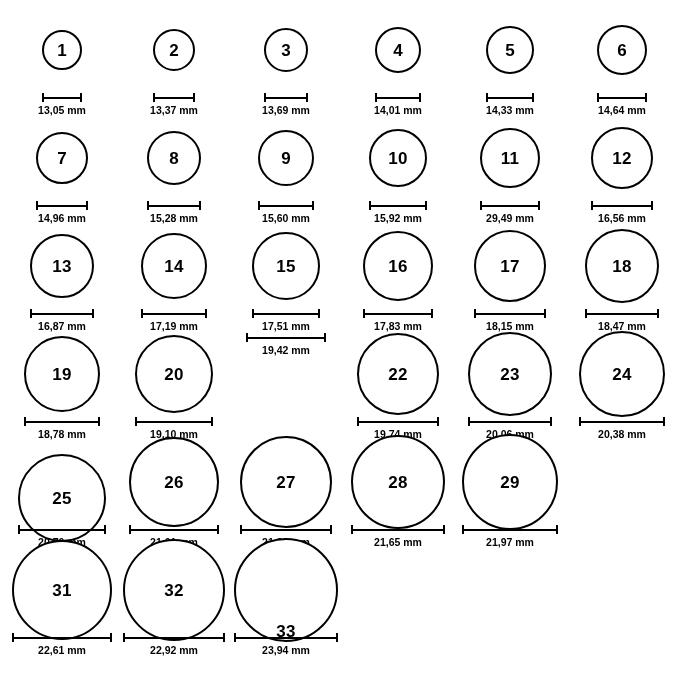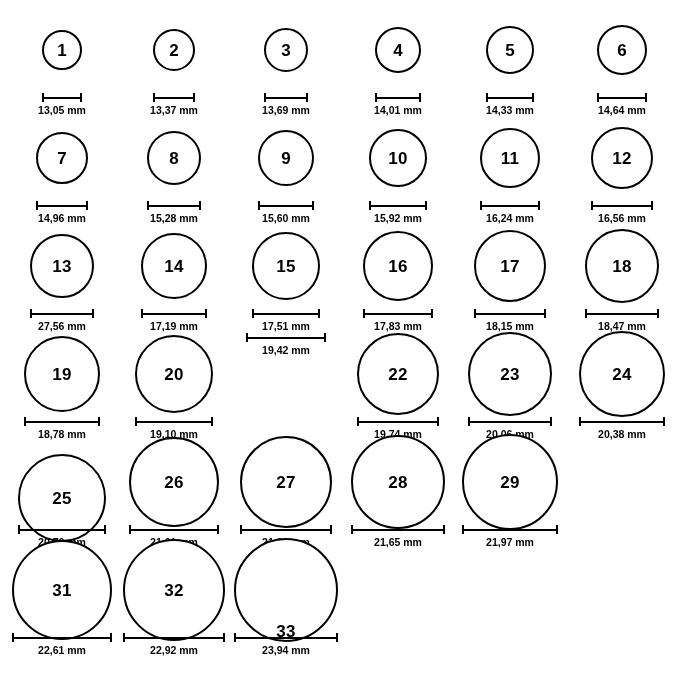--- a/index.html
+++ b/index.html
@@ -227,21 +227,21 @@
         <div class="circle-wrap">
           <div class="circle" style="width: 60px; height: 60px;">
             <span>11</span>
           </div>
         </div>
         <div class="ruler" style="width: 60px;">
           <div class="bar"></div>
           <div class="tick left"></div>
           <div class="tick right"></div>
         </div>
-        <div class="label">16,24 mm</div>
+        <div class="label">29,49 mm</div>
       </div>
       <div class="cell">
         <div class="circle-wrap">
           <div class="circle" style="width: 62px; height: 62px;">
             <span>12</span>
           </div>
         </div>
         <div class="ruler" style="width: 62px;">
           <div class="bar"></div>
           <div class="tick left"></div>
@@ -255,21 +255,21 @@
         <div class="circle-wrap">
           <div class="circle" style="width: 64px; height: 64px;">
             <span>13</span>
           </div>
         </div>
         <div class="ruler" style="width: 64px;">
           <div class="bar"></div>
           <div class="tick left"></div>
           <div class="tick right"></div>
         </div>
-        <div class="label">27,56 mm</div>
+        <div class="label">16,87 mm</div>
       </div>
       <div class="cell">
         <div class="circle-wrap">
           <div class="circle" style="width: 66px; height: 66px;">
             <span>14</span>
           </div>
         </div>
         <div class="ruler" style="width: 66px;">
           <div class="bar"></div>
           <div class="tick left"></div>

